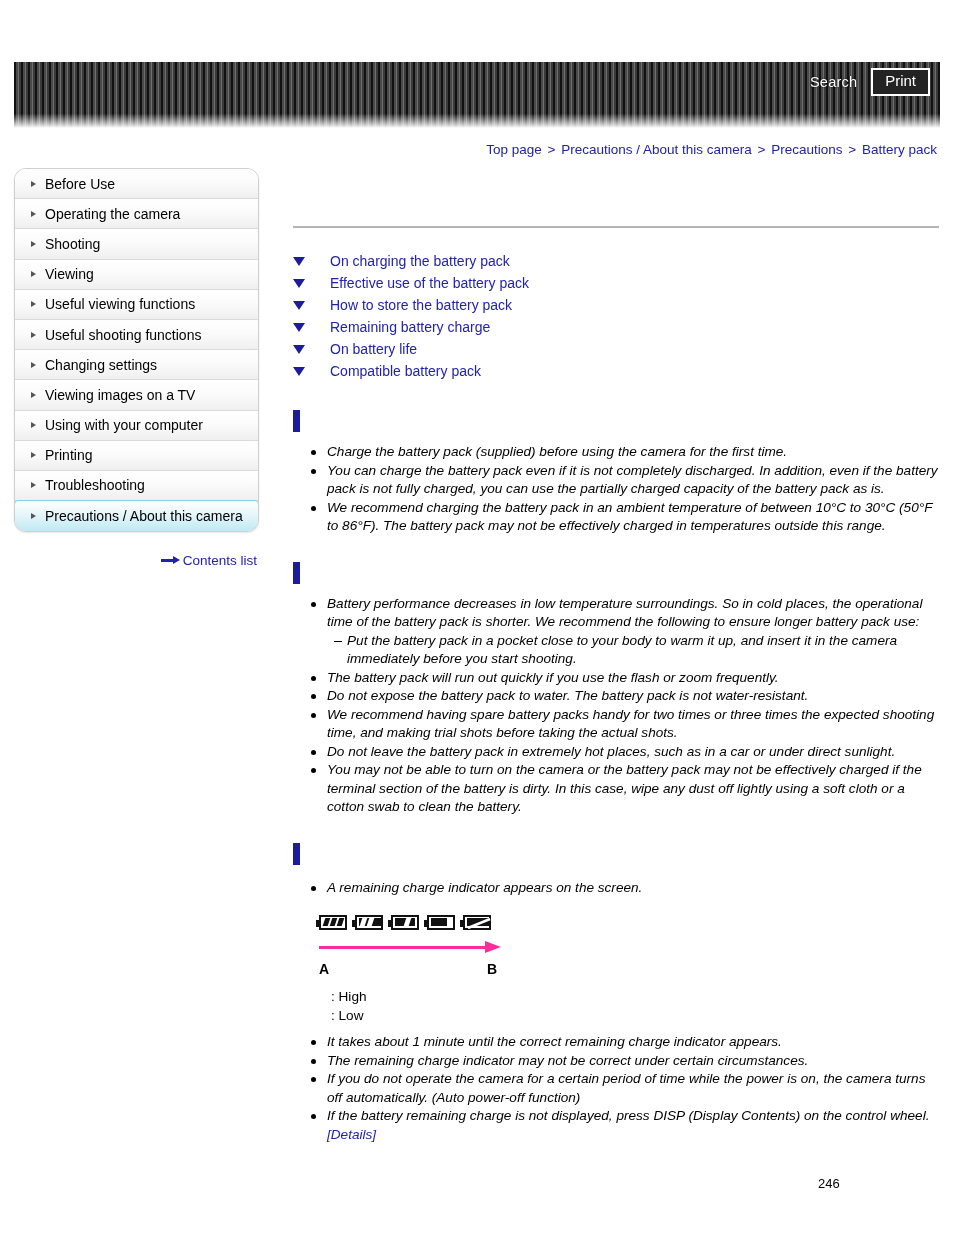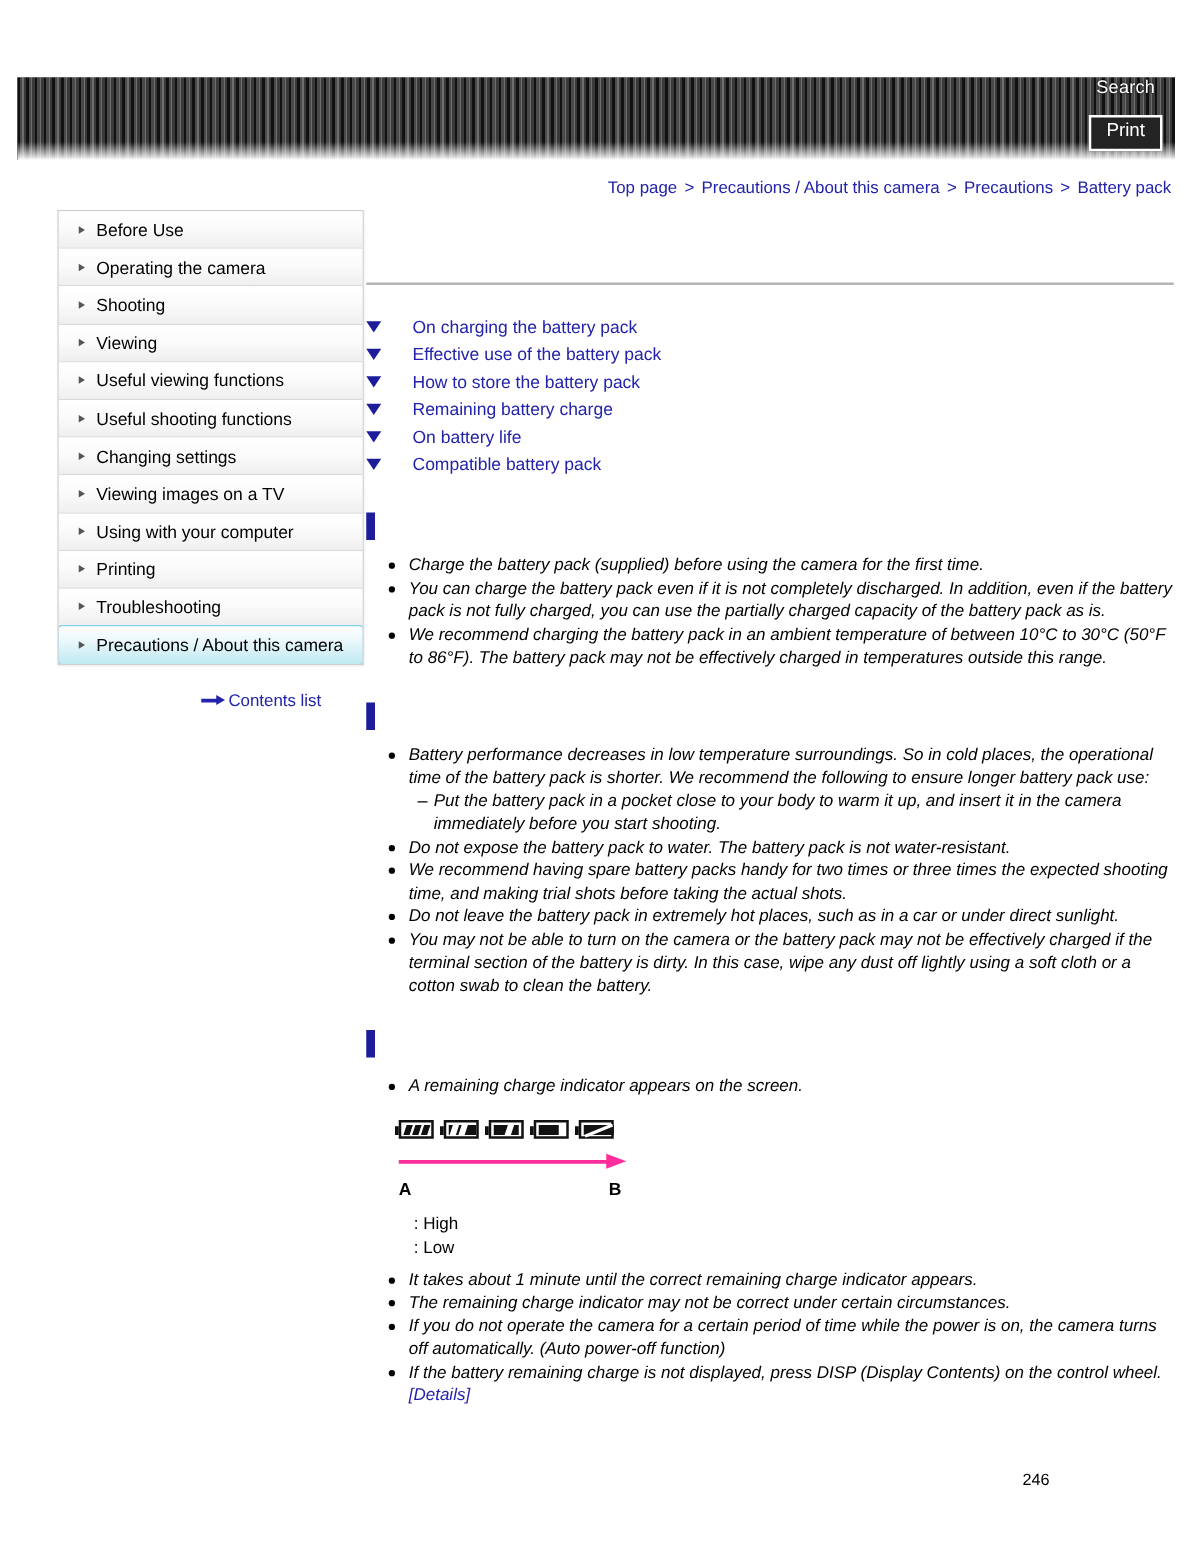--- a/index.html
+++ b/index.html
@@ -37,21 +37,20 @@
     background-color: #2f2f2f;
   }
   .header-inner {
     position: absolute;
     right: 10px;
     top: 0;
     height: 40px;
     display: flex;
     align-items: center;
     gap: 14px;
-    flex-direction: column;
   }
   .search-link {
     color: #ffffff;
     font-size: 14.5px;
     letter-spacing: .2px;
     text-shadow: 0 0 2px #000;
     cursor: pointer;
   }
   .print-button {
     color: #ffffff;
@@ -75,25 +74,24 @@
   .breadcrumb .crumb { color: #2222aa; cursor: pointer; }
   .breadcrumb .sep { color: #2222aa; padding: 0 2px; }
 
   
   .sidebar {
     position: absolute;
     left: 14px;
     top: 168px;
     width: 243px;
     border: 1px solid #cfcfcf;
-    border-radius: 0;
+    border-radius: 12px;
     background: #ffffff;
     box-shadow: 0 1px 2px rgba(0,0,0,0.10);
     overflow: hidden;
-    margin-left: 32px;
   }
   .nav-item {
     position: relative;
     height: 30.2px;
     display: flex;
     align-items: center;
     padding-left: 16px;
     font-size: 14px;
     color: #000000;
     border-bottom: 1px solid #dadada;
@@ -475,20 +473,21 @@
   </section>
 
   <section class="section" style="margin-top:24px;">
     <div class="section-head">
       <span class="section-bar"></span>
       <span class="section-head-label"></span>
     </div>
     <ul class="bullets">
       <li>Battery performance decreases in low temperature surroundings. So in cold places, the operational time of the battery pack is shorter. We recommend the following to ensure longer battery pack use:</li>
       <li class="dash">Put the battery pack in a pocket close to your body to warm it up, and insert it in the camera immediately before you start shooting.</li>
+      <li>The battery pack will run out quickly if you use the flash or zoom frequently.</li>
       <li>Do not expose the battery pack to water. The battery pack is not water-resistant.</li>
       <li>We recommend having spare battery packs handy for two times or three times the expected shooting time, and making trial shots before taking the actual shots.</li>
       <li>Do not leave the battery pack in extremely hot places, such as in a car or under direct sunlight.</li>
       <li>You may not be able to turn on the camera or the battery pack may not be effectively charged if the terminal section of the battery is dirty. In this case, wipe any dust off lightly using a soft cloth or a cotton swab to clean the battery.</li>
     </ul>
   </section>
 
   <section class="section" style="margin-top:24px;">
     <div class="section-head">
       <span class="section-bar"></span>

